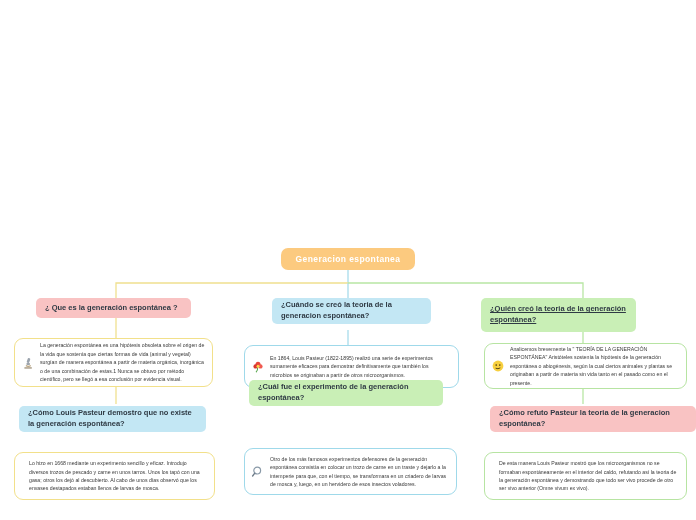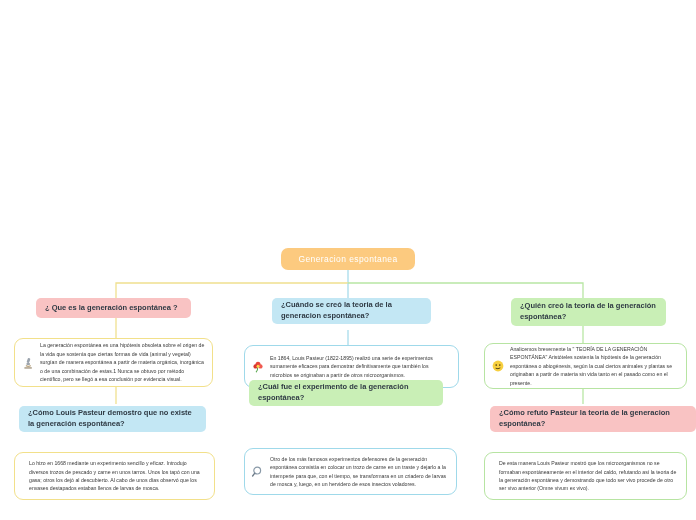--- a/index.html
+++ b/index.html
@@ -15,21 +15,21 @@
   
   .root-node{
     position:absolute;
     left:281px;top:248px;width:134px;height:22px;
     background:#fcc municipal;
     background:#fcca7f;
     border-radius:7px;
     display:flex;align-items:center;justify-content:center;
     color:#ffffff;
     font-size:8.5px;
-    font-weight:normal;
+    font-weight:bold;
     letter-spacing:.4px;
     text-align:center;
     box-sizing:border-box;
   }
 
   
   .wires{position:absolute;left:0;top:0;width:696px;height:520px;pointer-events:none;}
 
   
   .hdr{
@@ -102,21 +102,21 @@
   </div>
 
   <div class="hdr pink" style="left:36px;top:298px;width:155px;height:20px;">
     <span>¿ Que es la generación espontánea ?</span>
   </div>
 
   <div class="hdr blue" style="left:272px;top:298px;width:159px;height:26px;">
     <span>¿Cuándo se creó la teoria de la generacion espontánea?</span>
   </div>
 
-  <div class="hdr green" style="left:511px;top:298px;width:155px;height:28px;">
+  <div class="hdr green" style="left:481px;top:298px;width:155px;height:34px;text-decoration:underline;">
     <span>¿Quién creó la teoria de la generación espontánea?</span>
   </div>
 
   <div class="card y" style="left:14px;top:338px;width:199px;height:49px;">
     <span class="ico">
       <svg width="14" height="14" viewBox="0 0 14 14">
         <rect x="6.2" y="2" width="2.6" height="5" rx="1" fill="#9aa3ad" transform="rotate(18 7.5 4.5)"></rect>
         <rect x="5.4" y="7.2" width="3.6" height="1.5" rx=".6" fill="#7f8893"></rect>
         <path d="M3.4 11.4 h7.4 v1.1 h-7.4 z" fill="#8d7b5e"></path>
         <path d="M5 9 q2.4 1.4 4.6 0 l.3 1.2 q-2.6 1.4 -5.2 0 z" fill="#b9a37d"></path>

